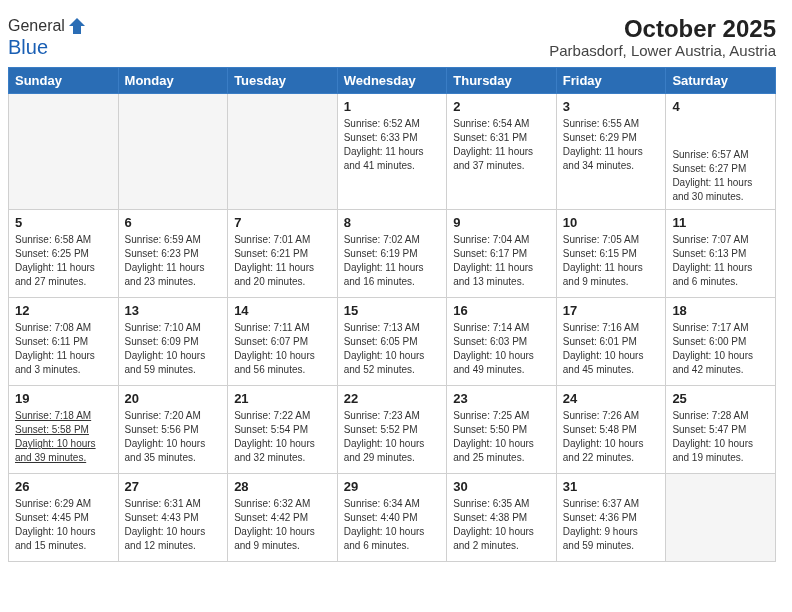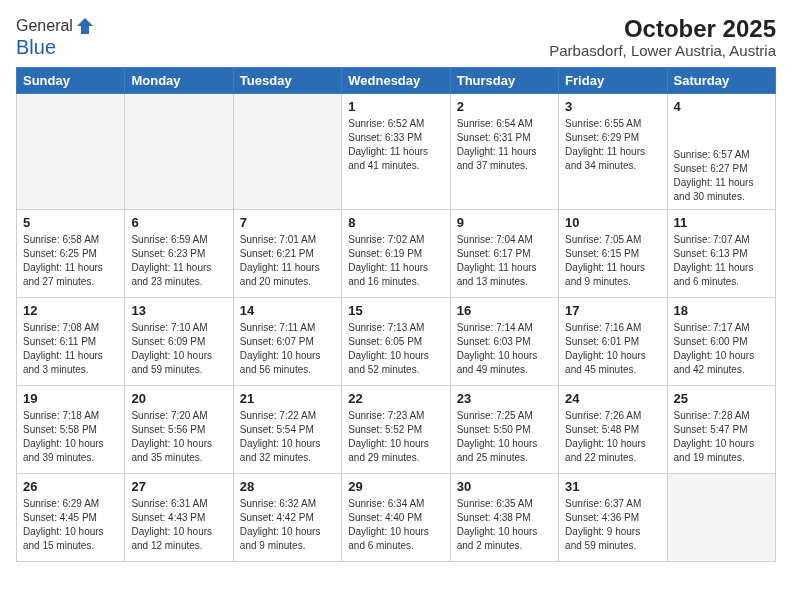--- a/index.html
+++ b/index.html
@@ -5,21 +5,21 @@
     * { box-sizing: border-box; margin: 0; padding: 0; }
     body {
       font-family: Arial, sans-serif;
       background: #fff;
       width: 792px;
       min-height: 612px;
       padding: 0;
     }
     .container {
       width: 792px;
-      padding: 16px 16px 10px 16px;
+      padding: 16px 16px 10px 8px;
     }
     .header-top {
       display: flex;
       justify-content: space-between;
       align-items: flex-start;
       margin-bottom: 8px;
     }
     .logo {
       display: flex;
       align-items: flex-start;
@@ -258,21 +258,21 @@
             <span class="day-num">18</span>
             <div class="day-info" style="white-space: pre-line;">Sunrise: 7:17 AM
 Sunset: 6:00 PM
 Daylight: 10 hours
 and 42 minutes.</div>
           </td>
         </tr>
         <tr class="week-row">
           <td>
             <span class="day-num">19</span>
-            <div class="day-info" style="white-space: pre-line;">Sunrise: 7:18 AM
+            <div class="day-info" style="white-space: pre-line; text-decoration: underline;">Sunrise: 7:18 AM
 Sunset: 5:58 PM
 Daylight: 10 hours
 and 39 minutes.</div>
           </td>
           <td>
             <span class="day-num">20</span>
             <div class="day-info" style="white-space: pre-line;">Sunrise: 7:20 AM
 Sunset: 5:56 PM
 Daylight: 10 hours
 and 35 minutes.</div>

